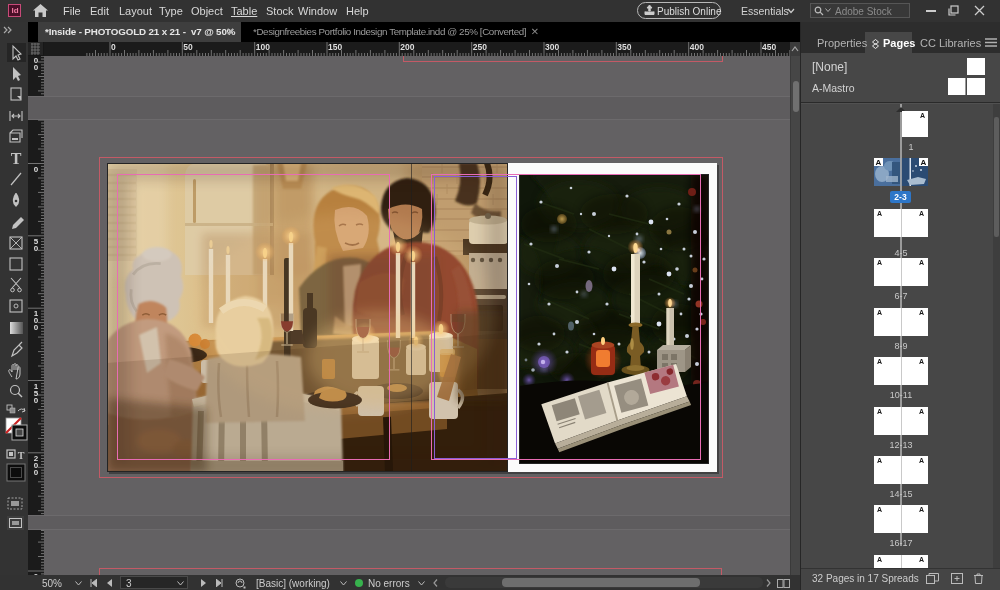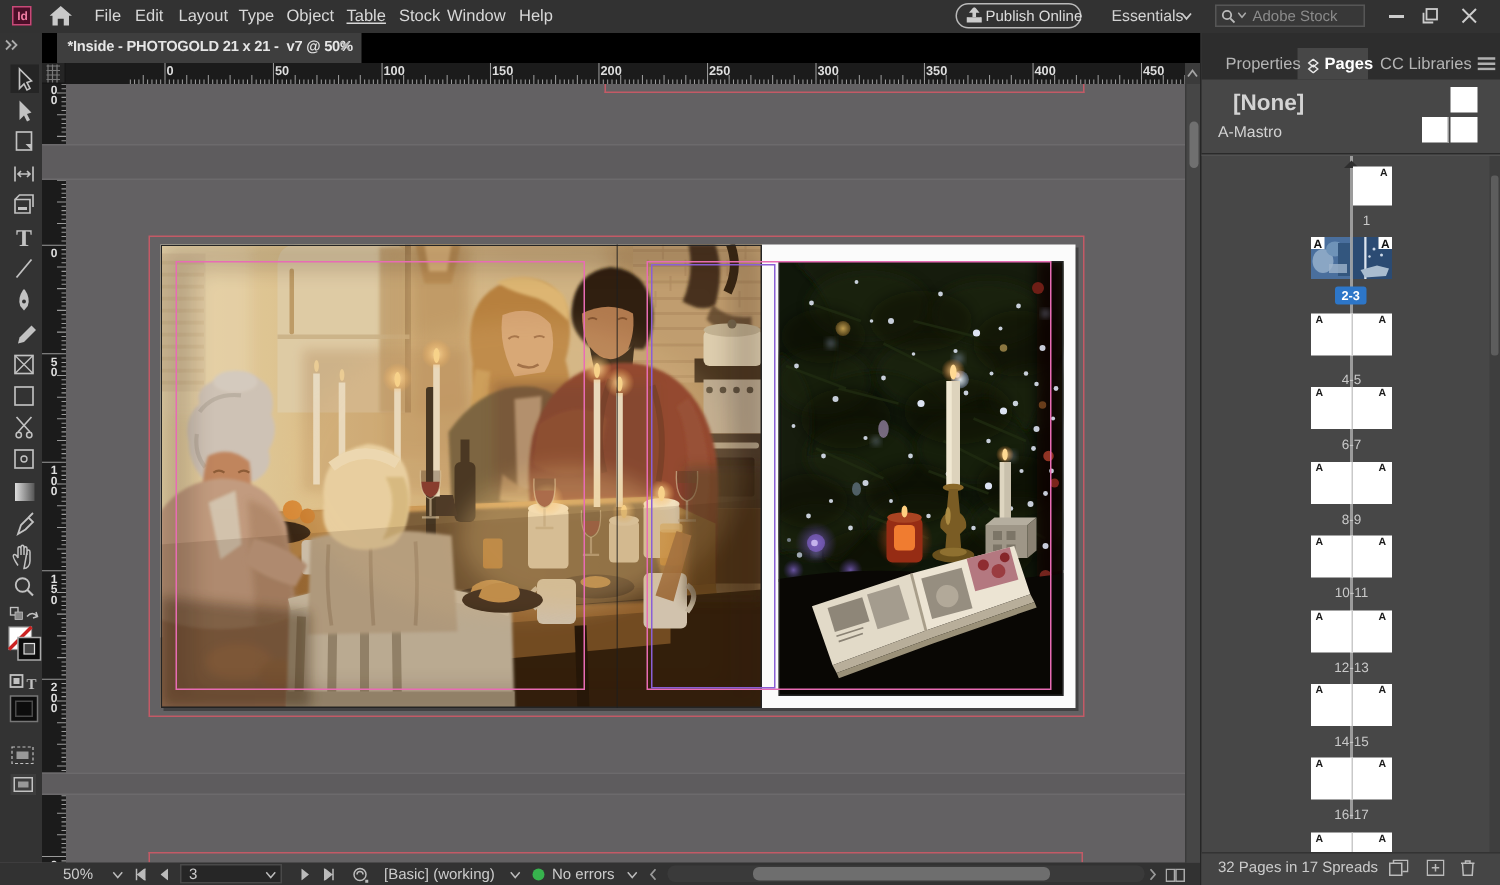--- a/index.html
+++ b/index.html
@@ -77,20 +77,21 @@
         <rect x="3" y="1" width="7" height="7" stroke="#cccccc" stroke-width="1.2" fill="none"></rect>
         <path d="M1 3.5 L1 10 L7.5 10" stroke="#cccccc" stroke-width="1.2" fill="none"></path>
       </svg>
     <svg class="abs" style="left:974px;top:5px" width="11" height="11" viewBox="0 0 11 11">
         <path d="M1 1 L10 10 M10 1 L1 10" stroke="#cccccc" stroke-width="1.3"></path>
       </svg>
   </div>
 
   <div class="abs" id="tabbar">
     <div id="atab"><span style="letter-spacing:-0.15px;">*Inside - PHOTOGOLD 21 x 21 -&nbsp; v7 @ 50%</span><span style="position:absolute;right:7px;top:0;color:#b5b5b5;">✕</span></div>
+    <div id="itab">*Designfreebies Portfolio Indesign Template.indd @ 25% [Converted]&nbsp;&nbsp;<span style="color:#8a8a8a;">✕</span></div>
   </div>
 
   <div class="abs" id="toolbar">
     <svg class="abs" style="left:3px;top:4px" width="10" height="8" viewBox="0 0 10 8">
         <path d="M1 1 L4 4 L1 7 M5 1 L8 4 L5 7" stroke="#aaaaaa" stroke-width="1.2" fill="none"></path>
       </svg>
     <div id="toolicons"><svg width="28" height="553">
           <defs>
 <linearGradient id="gr1">
               <stop offset="0" stop-color="#ddd"></stop>
@@ -673,21 +674,21 @@
     <div class="abs" style="left:16px;top:15px;font-size:11px;color:#b4b4b4;">Properties</div>
     <svg class="abs" style="left:70px;top:17px" width="9" height="10" viewBox="0 0 9 10">
         <path d="M4.5 0.5 L7.5 3 L4.5 5.5 L1.5 3 Z M4.5 4.5 L7.5 7 L4.5 9.5 L1.5 7 Z" fill="none" stroke="#e8e8e8" stroke-width="1"></path>
       </svg>
       <div class="abs" style="left:82px;top:15px;font-size:11px;color:#ffffff;font-weight:bold;">Pages</div>
     <div class="abs" style="left:119px;top:15px;font-size:11px;color:#b4b4b4;">CC Libraries</div>
     <svg class="abs" style="left:184px;top:16px" width="12" height="9" viewBox="0 0 12 9">
         <path d="M0 1 h12 M0 4.5 h12 M0 8 h12" stroke="#b0b0b0" stroke-width="1.6"></path>
       </svg>
 
-    <div class="abs" style="left:21px;top:38px;font-size:15px;color:#d3d3d3;font-weight:bold;">[None]</div>
+    <div class="abs" style="left:11px;top:38px;font-size:12px;color:#d3d3d3;">[None]</div>
     <div class="abs" style="left:166px;top:36px;width:18px;height:17px;background:#ffffff;"></div>
     <div class="abs" style="left:11px;top:60px;font-size:10.5px;color:#d3d3d3;">A-Mastro</div>
     <div class="abs" style="left:147px;top:56px;width:18px;height:17px;background:#ffffff;border-right:1px solid #999;"></div>
     <div class="abs" style="left:166px;top:56px;width:18px;height:17px;background:#ffffff;"></div>
     <div class="abs" style="left:0;top:80px;width:199px;height:2px;background:#383838;border-top:1px solid #2a2a2a;border-bottom:1px solid #515151;"></div>
 
     <div id="pagelist" class="abs" style="left:0;top:82px;width:192px;height:466px;overflow:hidden;">
         <div class="abs" style="left:99px;top:0;width:2px;height:442px;background:#9b9b9b;"></div>
 <svg class="abs" style="left:94px;top:2px" width="12" height="7" viewBox="0 0 12 7">
           <path d="M1 6 L6 1 L11 6 Z" fill="#2e2e2e"></path>

